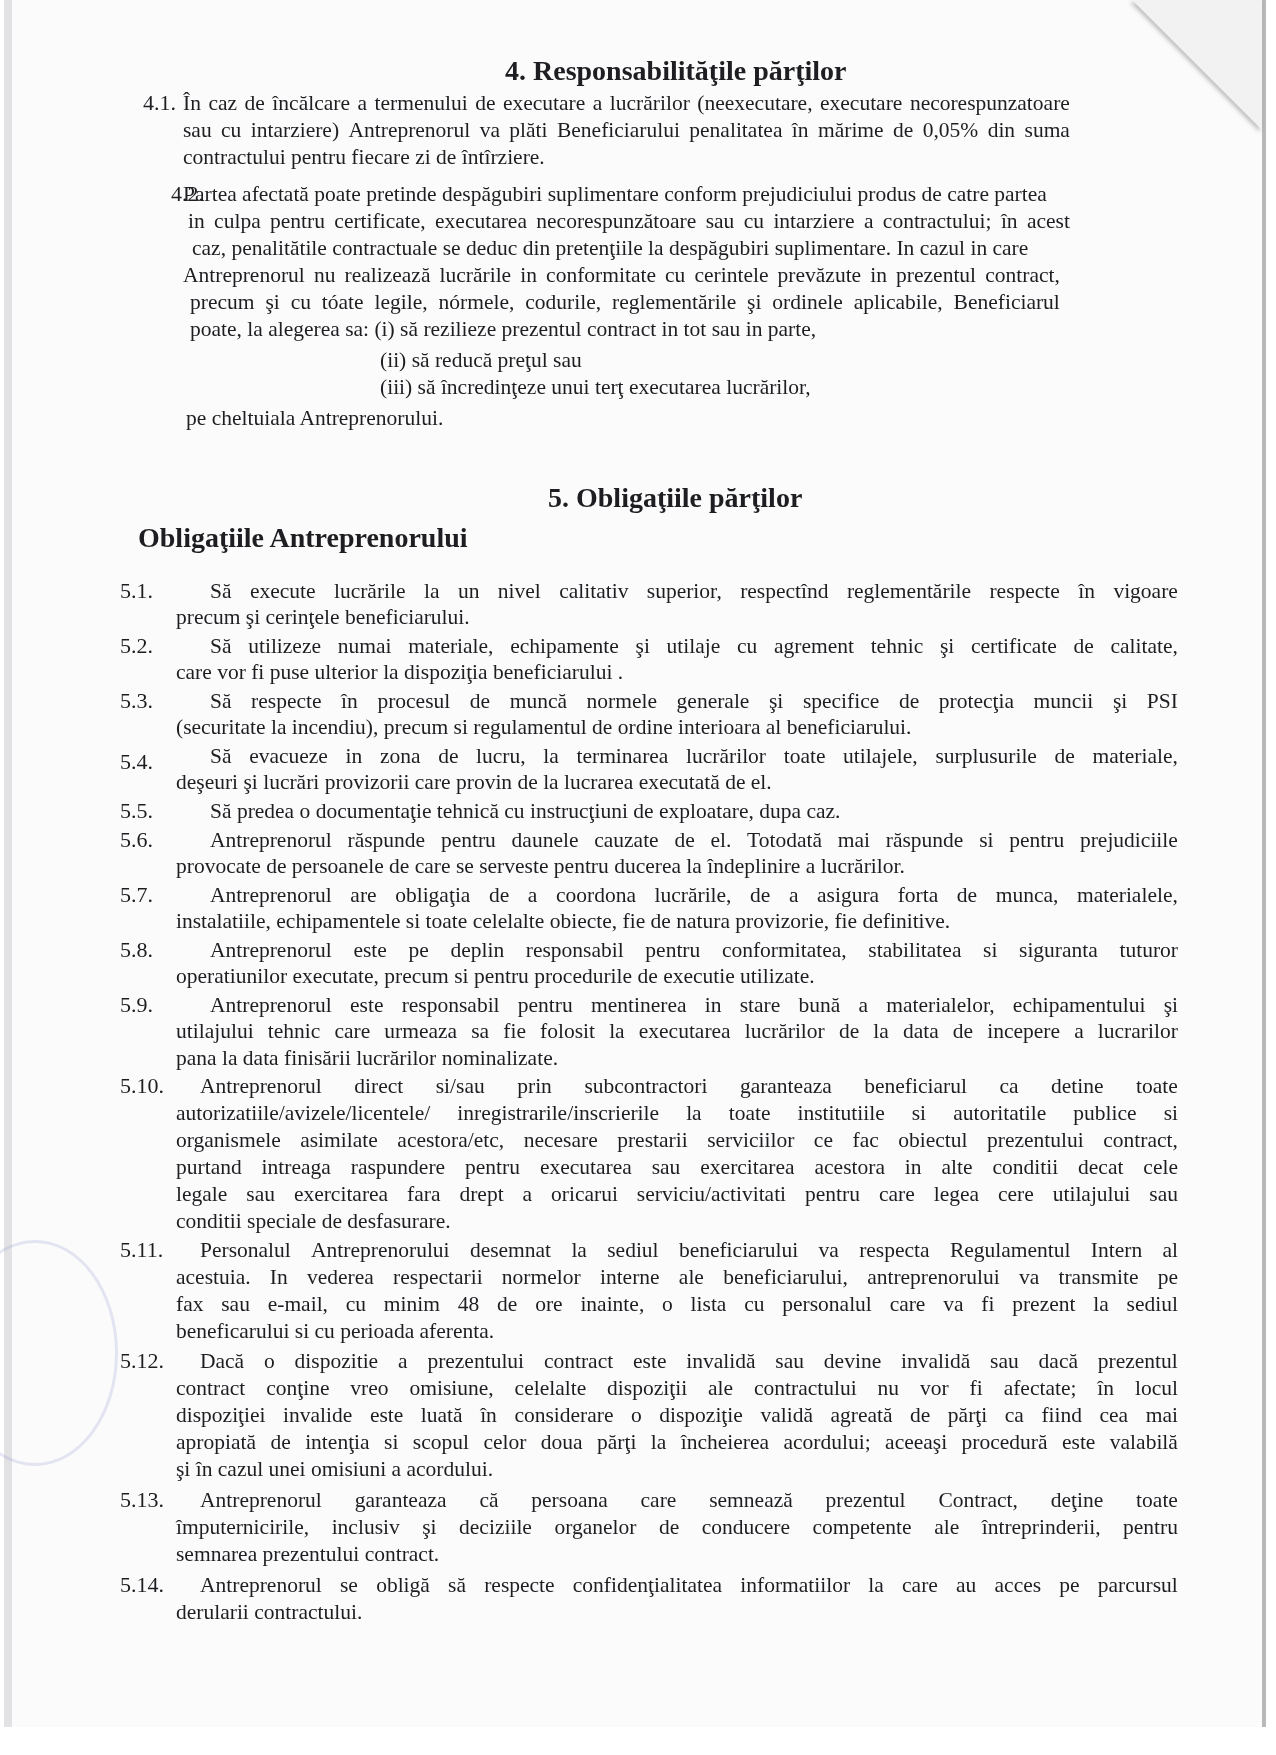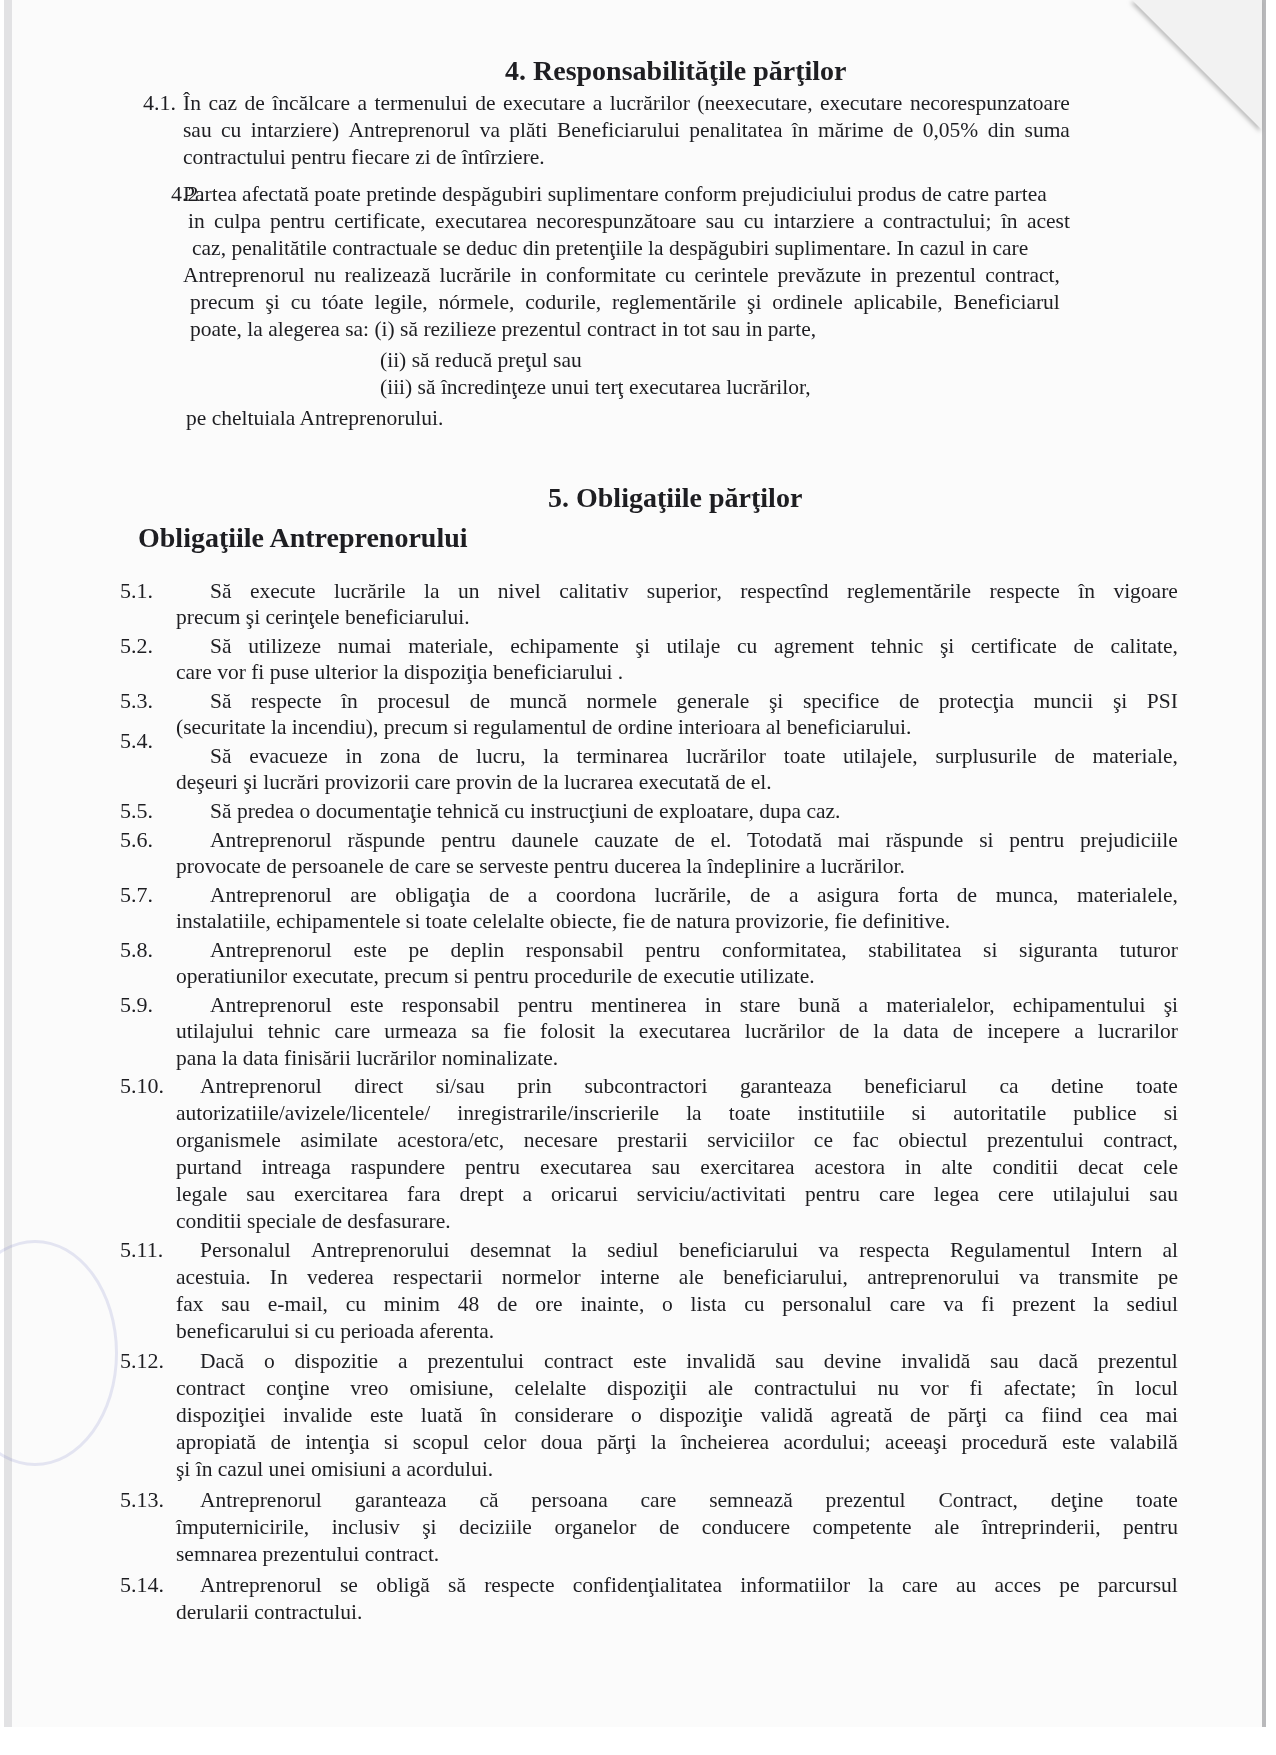--- a/index.html
+++ b/index.html
@@ -178,21 +178,21 @@
       <span>generale</span>
       <span>şi</span>
       <span>specifice</span>
       <span>de</span>
       <span>protecţia</span>
       <span>muncii</span>
       <span>şi</span>
       <span>PSI</span>
     </div>
     <div class="line" style="left: 176px; top: 714px;">(securitate la incendiu), precum si regulamentul de ordine interioara al beneficiarului.</div>
-    <span class="num" style="left: 120px; top: 728px;">5.4.</span>
+    <span class="num" style="left: 120px; top: 749px;">5.4.</span>
     <div class="line just" style="left: 210px; top: 743px; width: 968px;">
       <span>Să</span>
       <span>evacueze</span>
       <span>in</span>
       <span>zona</span>
       <span>de</span>
       <span>lucru,</span>
       <span>la</span>
       <span>terminarea</span>
       <span>lucrărilor</span>

